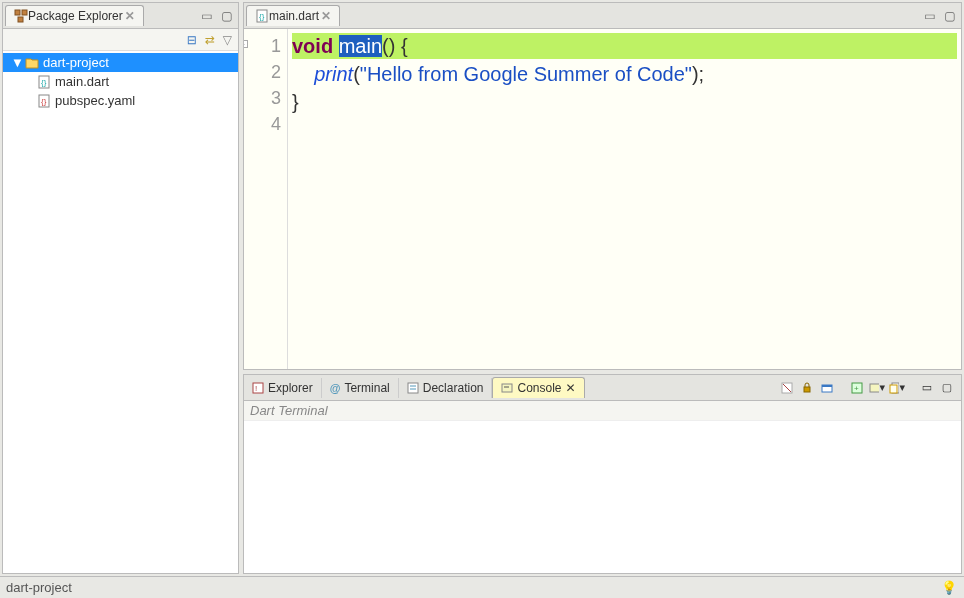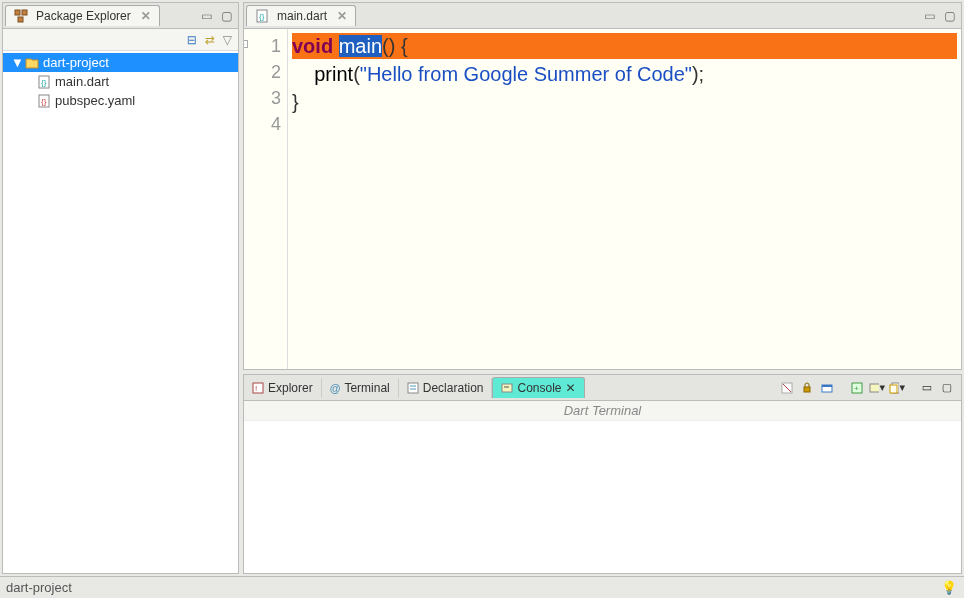--- a/index.html
+++ b/index.html
@@ -3,21 +3,21 @@
 <meta charset="utf-8">
 <style>
 * { box-sizing: border-box; margin: 0; padding: 0; font-family: "Segoe UI", Tahoma, sans-serif; }
 body { width: 964px; height: 598px; background: #e8e8e4; font-size: 12px; color: #333; overflow: hidden; display: flex; flex-direction: column; }
 
 .workspace { display: flex; flex: 1; gap: 4px; padding: 2px; }
 .left-panel { width: 237px; display: flex; flex-direction: column; background: #e8e8e4; border: 1px solid #bbb; }
 .right-panel { flex: 1; display: flex; flex-direction: column; gap: 4px; }
 
 .tab-bar { display: flex; align-items: center; height: 26px; background: #e4e4e0; border-bottom: 1px solid #bbb; position: relative; }
-.tab { display: inline-flex; align-items: flex-end; gap: 8px; padding: 3px 8px; background: #f5f5f1; border: 1px solid #aaa; border-bottom: none; border-top-left-radius: 3px; border-top-right-radius: 3px; font-size: 12px; margin-left: 2px; cursor: pointer; }
+.tab { display: inline-flex; align-items: flex-end; gap: 0; padding: 3px 8px; background: #f5f5f1; border: 1px solid #aaa; border-bottom: none; border-top-left-radius: 3px; border-top-right-radius: 3px; font-size: 12px; margin-left: 2px; cursor: pointer; }
 .tab .close { color: #999; font-weight: bold; margin-left: 2px; }
 .tab-controls { position: absolute; right: 4px; display: flex; gap: 6px; }
 .tab-controls span { width: 14px; height: 14px; display: inline-flex; align-items: center; justify-content: center; color: #666; cursor: pointer; }
 
 .icon { display: inline-flex; align-items: center; justify-content: center; font-size: 11px; }
 .icon-pe { width: 14px; height: 14px; }
 
 .toolbar-row { display: flex; justify-content: flex-end; align-items: center; height: 22px; padding: 0 6px; gap: 8px; border-bottom: 1px solid #ddd; background: #f5f5f1; }
 .toolbar-row span { cursor: pointer; color: #888; font-size: 12px; }
 
@@ -30,34 +30,34 @@
 .file-icon { width: 14px; height: 14px; }
 .expander { width: 10px; color: #666; }
 .tree-item.selected .expander { color: #fff; }
 
 .editor-panel { flex: 1; display: flex; flex-direction: column; border: 1px solid #bbb; background: #e8e8e4; }
 .editor-area { flex: 1; display: flex; background: #fffff6; overflow: hidden; }
 .gutter { width: 44px; background: #fffff6; text-align: right; padding: 4px 6px 4px 0; font-family: monospace; font-size: 18px; color: #999; line-height: 26px; border-right: 1px solid #ddd; }
 .gutter .ln { display: block; position: relative; }
 .gutter .fold-marker { position: absolute; left: -4px; top: 7px; width: 8px; height: 8px; border: 1px solid #aaa; background: #fff; font-size: 7px; line-height: 6px; text-align: center; }
 .code { flex: 1; padding: 4px 4px; font-family: "Courier New", monospace; font-size: 20px; line-height: 26px; background: #fffff6; white-space: pre; overflow: hidden; }
-.hl-line { background: #f97316; display: inline-block; width: 100%; }
+.hl-line { background: #bef264; display: inline-block; width: 100%; }
 .kw { color: #7f0055; font-weight: bold; }
 .sel { background: #1e5fbf; color: #fff; }
-.fn { color: #000000; }
+.fn { color: #1d4ed8; font-style: italic; }
 .str { color: #1a4fc4; }
 
 .console-panel { height: 200px; display: flex; flex-direction: column; border: 1px solid #bbb; background: #e8e8e4; }
 .views-bar { display: flex; align-items: center; height: 26px; background: #e4e4e0; border-bottom: 1px solid #bbb; }
 .view-tab { display: inline-flex; align-items: center; gap: 4px; padding: 3px 8px; border-right: 1px solid #ccc; font-size: 12px; cursor: pointer; }
-.view-tab.active { background: #5eead4; border: 1px solid #aaa; border-bottom: none; border-top-left-radius: 3px; border-top-right-radius: 3px; }
+.view-tab.active { background: #fef9c3; border: 1px solid #aaa; border-bottom: none; border-top-left-radius: 3px; border-top-right-radius: 3px; }
 .view-controls { margin-left: auto; display: flex; gap: 4px; padding-right: 6px; }
 .view-controls .btn { width: 16px; height: 16px; display: inline-flex; align-items: center; justify-content: center; cursor: pointer; font-size: 11px; }
 .console-body { flex: 1; background: #fff; }
-.console-label { color: #888; font-style: italic; padding: 2px 6px; border-bottom: 1px solid #eee; background: #f5f5f1; font-size: 13px; text-align: center; }
+.console-label { color: #888; font-style: italic; padding: 2px 6px; border-bottom: 1px solid #eee; background: #f5f5f1; font-size: 13px; }
 
 .statusbar { height: 22px; background: #e8e8e4; border-top: 1px solid #bbb; display: flex; align-items: center; padding: 0 6px; font-size: 13px; color: #555; }
 .statusbar .spacer { flex: 1; }
 .bulb { color: #d4a000; margin-left: 4px; }
 
 svg { display: block; }
 </style>
 </head>
 <body>
 

